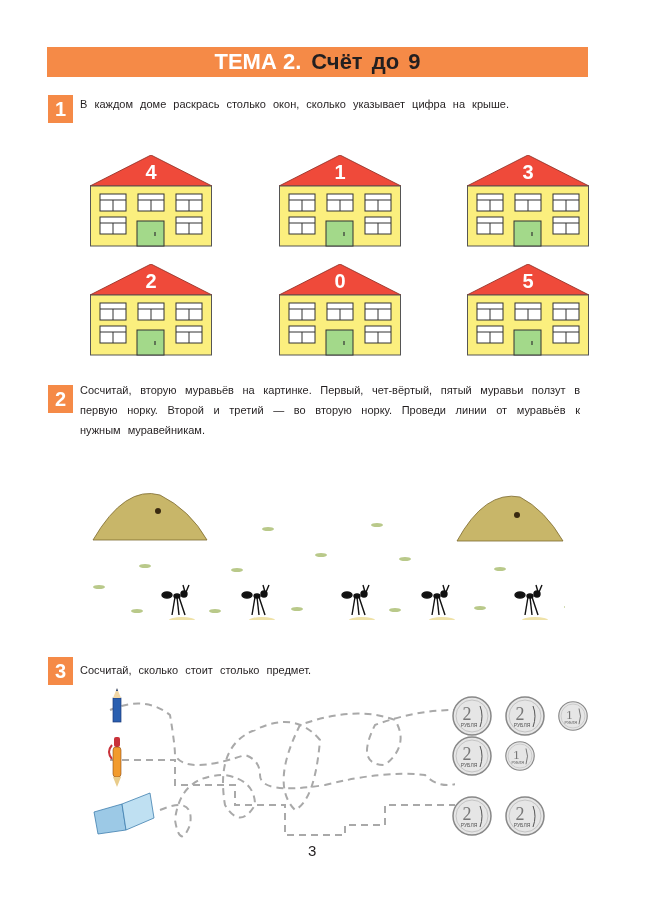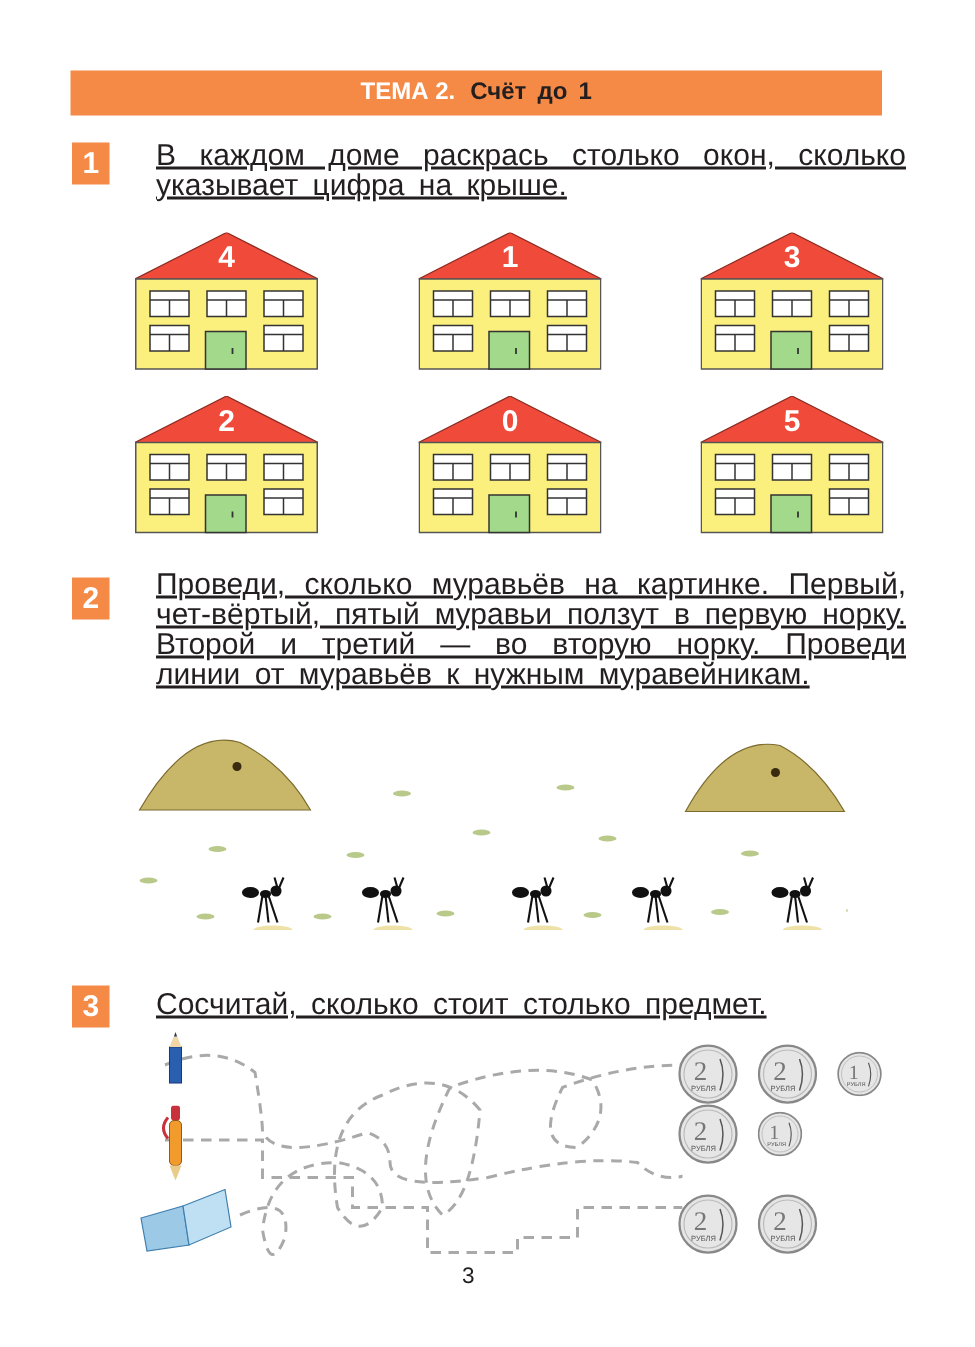--- a/index.html
+++ b/index.html
@@ -1,34 +1,34 @@
 <!DOCTYPE html>
 <html><head>
 <meta charset="utf-8">
 <style>
   html,body{margin:0;padding:0;background:#ffffff;}
   body{width:650px;height:898px;position:relative;overflow:hidden;font-family:"Liberation Sans",sans-serif;color:#231f20;}
-  .banner{position:absolute;left:47px;top:47px;width:541px;height:30px;background:#f58a47;display:flex;align-items:center;justify-content:center;font-weight:bold;font-size:16px;}
+  .banner{position:absolute;left:47px;top:47px;width:541px;height:30px;background:#f58a47;display:flex;align-items:center;justify-content:center;font-weight:bold;font-size:22px;}
   .banner .tema{color:#ffffff;margin-right:10px;}
   .banner .topic{color:#231f20;word-spacing:3px;}
   .num{position:absolute;left:48px;width:25px;height:28px;background:#f58a47;color:#fff;font-weight:bold;font-size:20px;display:flex;align-items:center;justify-content:center;}
-  .task-text{position:absolute;left:104px;width:500px;font-size:20px;line-height:20px;text-align:justify;word-spacing:4px;text-decoration:underline;}
+  .task-text{position:absolute;left:80px;width:500px;font-size:11px;line-height:20px;text-align:justify;word-spacing:4px;}
   .house{position:absolute;width:122px;height:92px;}
   .house svg{position:absolute;left:0;top:0;}
   .house .digit{position:absolute;left:0;width:122px;top:6px;text-align:center;color:#fff;font-weight:bold;font-size:20px;}
   .scene{position:absolute;left:85px;top:485px;}
   .page-num{position:absolute;left:308px;top:842px;font-size:15px;}
   .item{position:absolute;}
 </style>
 </head>
 <body>
 
 <div class="banner">
   <span class="tema">ТЕМА 2.</span>
-  <span class="topic">Счёт до 1</span>
+  <span class="topic">Счёт до 9</span>
 </div>
 
 <div class="num" style="top:95px;">1</div>
 <div class="task-text" style="top:94px;">В каждом доме раскрась столько окон, сколько указывает цифра на крыше.</div>
 
 <div id="houses">
     <div class="house" style="left: 90px; top: 155px;">
       <svg width="122" height="92" viewBox="0 0 122 92">
       <polygon points="0,31 61,0 122,31" fill="#ef4a3a" stroke="#8a2a20" stroke-width="0.8"></polygon>
       <rect x="0.5" y="31" width="121" height="60" fill="#fbef7e" stroke="#555" stroke-width="1"></rect>
@@ -228,21 +228,21 @@
           <line x1="99" y1="68" x2="99" y2="79" stroke="#333"></line>
         </g>
       <rect x="47" y="66" width="27" height="25" fill="#a3d98a" stroke="#333" stroke-width="1"></rect>
       <line x1="65" y1="77" x2="65" y2="81" stroke="#333" stroke-width="1.2"></line>
     </svg>
       <div class="digit">5</div>
     </div>
   </div>
 
 <div class="num" style="top:385px;">2</div>
-<div class="task-text" style="top:380px;">Проведи, сколько муравьёв на картинке. Первый, чет-вёртый, пятый муравьи ползут в первую норку. Второй и третий — во вторую норку. Проведи линии от муравьёв к нужным муравейникам.</div>
+<div class="task-text" style="top:380px;">Сосчитай, вторую муравьёв на картинке. Первый, чет-вёртый, пятый муравьи ползут в первую норку. Второй и третий — во вторую норку. Проведи линии от муравьёв к нужным муравейникам.</div>
 
 <div class="scene">
   <svg width="480" height="135" viewBox="0 0 480 135">
     <g>
       <path d="M8 55 Q40 0 75 10 Q105 25 122 55 Z" fill="#c8b669" stroke="#7c6a2e" stroke-width="0.8"></path>
       <circle cx="73" cy="26" r="3" fill="#3a2a10"></circle>
     </g>
     <g>
       <path d="M372 56 Q400 5 435 12 Q460 25 478 56 Z" fill="#c8b669" stroke="#7c6a2e" stroke-width="0.8"></path>
       <circle cx="432" cy="30" r="3" fill="#3a2a10"></circle>

